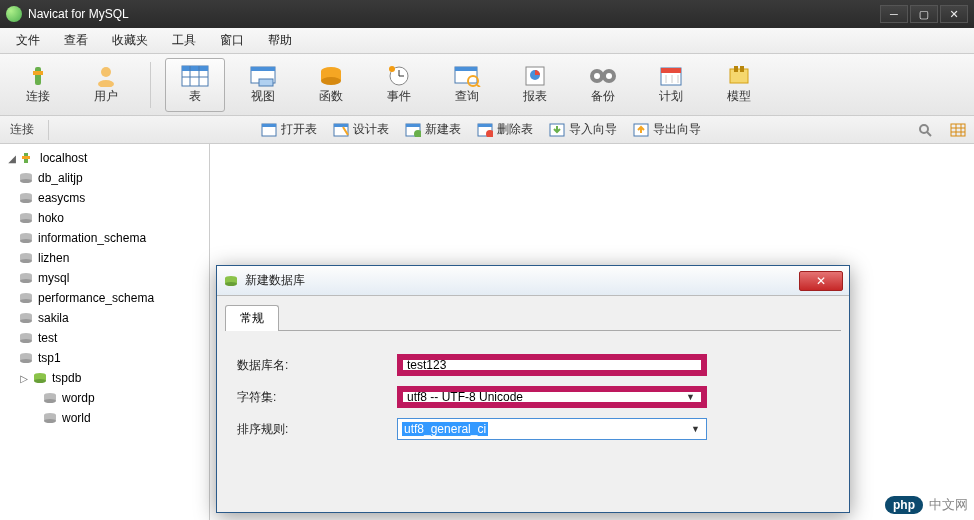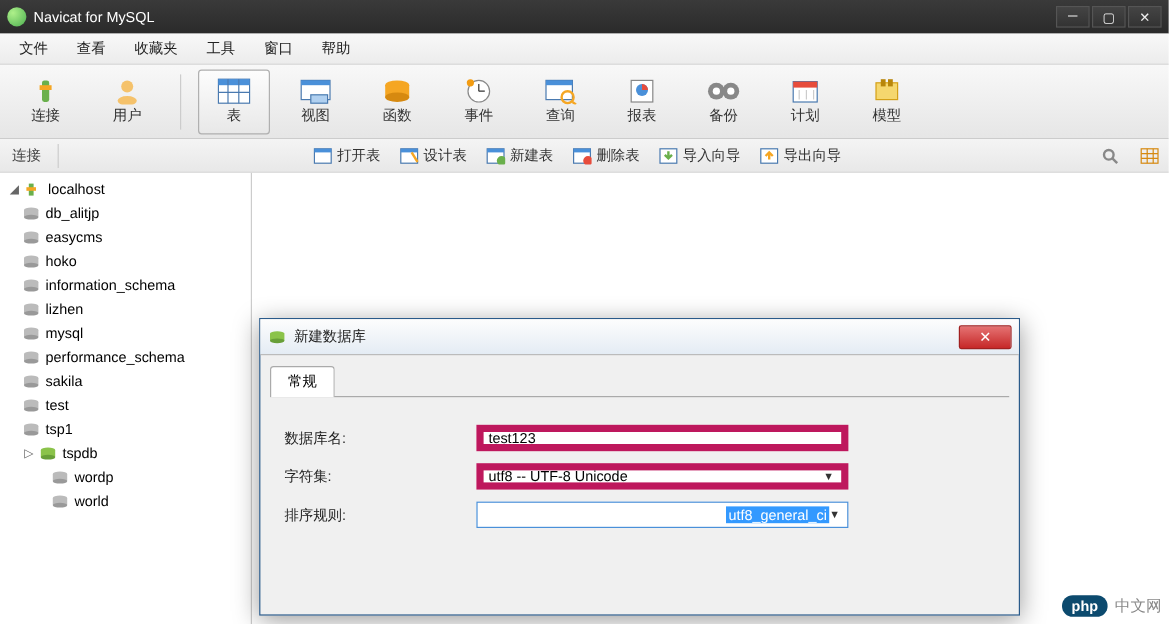--- a/index.html
+++ b/index.html
@@ -49,21 +49,21 @@
 .dlg-title .dt { flex: 1; color: #222; }
 .dlg-close { width: 44px; height: 20px; background: linear-gradient(#e57373,#c62828); border: 1px solid #a02020; border-radius: 2px; display: flex; align-items: center; justify-content: center; color: #fff; font-size: 12px; cursor: default; }
 .dlg-body { flex: 1; padding: 8px; }
 .tabstrip { display: flex; border-bottom: 1px solid #aaa; margin-bottom: 12px; }
 .tab { padding: 4px 14px; font-size: 12px; background: #f0f0f0; border: 1px solid #aaa; border-bottom: none; border-radius: 3px 3px 0 0; position: relative; top: 1px; background: #fff; cursor: default; }
 .form { padding: 6px 12px; }
 .form-row { display: flex; align-items: center; height: 32px; font-size: 12px; }
 .form-row .flabel { width: 160px; color: #222; }
 .form-row input, .form-row .combo { width: 310px; height: 22px; border: 6px solid #be185d; font-size: 12px; padding: 0 4px; background: #fff; }
 .form-row .combo { display: flex; align-items: center; justify-content: space-between; }
-.form-row .combo.sel { border: 1px solid #4a90d9; justify-content: flex-end; }
+.form-row .combo.sel { border: 1px solid #4a90d9; }
 .form-row .combo .cval.hl { background: #3399ff; color: #fff; padding: 0 2px; }
 .form-row .combo .carrow { font-size: 9px; color: #333; padding-right: 2px; }
 
 
 .watermark { position: absolute; right: 6px; bottom: 6px; font-size: 13px; color: #888; display: flex; align-items: center; gap: 6px; }
 .watermark .bubble { background: #0c4a6e; color: #fff; font-weight: bold; padding: 2px 8px; border-radius: 10px; font-size: 12px; }
 
 svg { display: block; }
 </style>
 </head>

